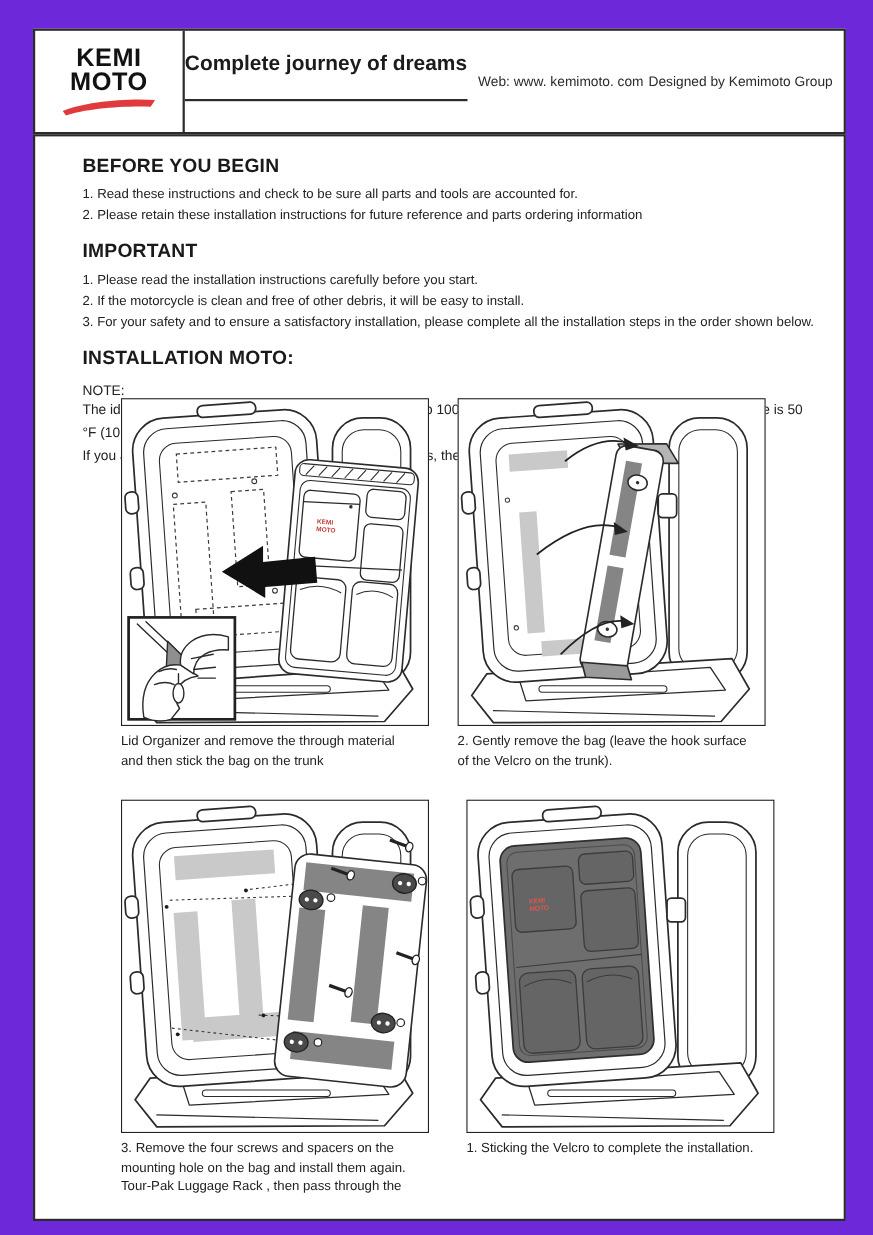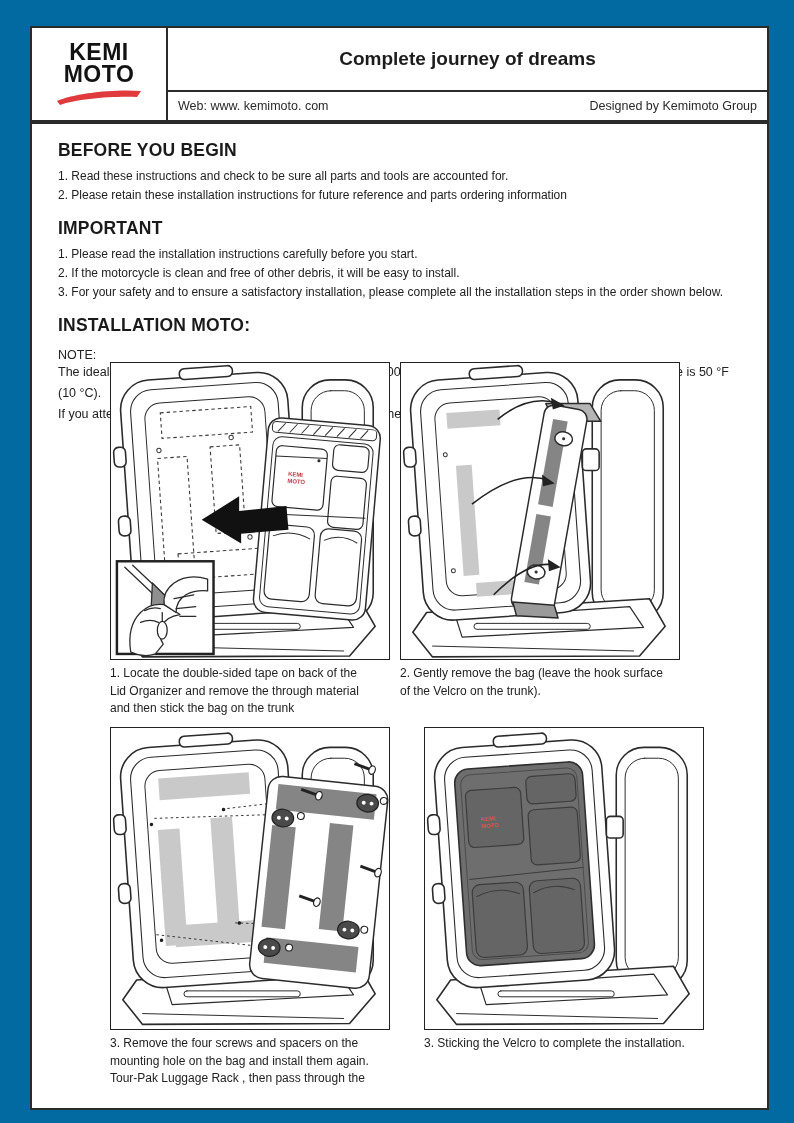--- a/index.html
+++ b/index.html
@@ -1,48 +1,48 @@
 <!DOCTYPE html>
 <html><head>
 <meta charset="utf-8">
 <style>
   html,body{margin:0;padding:0;background:#fff;}
-  .page{position:relative;width:794px;height:1123px;background:#0369a1;
+  .page{position:relative;width:794px;height:1123px;background:#6d28d9;
         font-family:"Liberation Sans",sans-serif;color:#222;overflow:hidden;}
   
   .header{position:absolute;left:30px;top:26px;width:735px;height:92px;
           border:2px solid #2b2b2b;display:flex;background:#fff;}
   .h-logo{width:134px;border-right:2px solid #2b2b2b;display:flex;flex-direction:column;
           align-items:center;justify-content:center;}
   .logo-text{font-size:23px;font-weight:bold;line-height:0.95;letter-spacing:0.5px;color:#121212;}
   .logo-swoosh{margin-top:2px;}
   .h-title{width:260px;border-right:2px solid #2b2b2b;display:flex;align-items:center;
            justify-content:center;font-size:27px;font-weight:bold;color:#1c1c1c;}
-  .h-right{flex:1;display:flex;flex-direction:column;}
+  .h-right{flex:1;display:flex;flex-direction:row;}
   .h-slogan{height:62px;display:flex;align-items:center;justify-content:center;
             font-size:19px;font-weight:bold;border-bottom:2px solid #2b2b2b;color:#1c1c1c;}
   .h-meta{flex:1;display:flex;align-items:center;justify-content:space-between;
           padding:0 10px;font-size:12.5px;color:#2a2a2a;}
   
   .content{position:absolute;left:30px;top:122px;width:735px;height:984px;
            border:2px solid #2b2b2b;background:#fff;}
-  .inner{padding:8px 26px 0 26px;}
+  .inner{padding:8px 26px 0 43px;}
   .sec-title{font-size:17.5px;font-weight:bold;margin:8px 0 6px 0;color:#1a1a1a;letter-spacing:0.2px;}
   .sec-title.mt{margin-top:13px;}
   .line{font-size:12px;line-height:19px;color:#222;}
   .note-label{font-size:12.5px;margin-top:12px;color:#222;}
   .note-line{font-size:12.5px;line-height:21px;color:#222;}
   
   .fig{position:absolute;width:280px;}
   .fig-frame{width:278px;height:296px;border:1.5px solid #222;background:#fff;}
   .fig-frame.tall{height:301px;}
   .fig-frame svg{display:block;width:100%;height:100%;}
   .caption{margin-top:5px;font-size:12px;line-height:17.5px;color:#222;}
   .f1{left:78px;top:238px;}
-  .f2{left:368px;top:238px;}
+  .f2{left:384px;top:238px;}
   .f3{left:78px;top:603px;}
   .f4{left:392px;top:603px;}
   .defs-holder{position:absolute;width:0;height:0;overflow:hidden;}
 </style>
 </head>
 <body>
 
 <svg class="defs-holder" aria-hidden="true">
   <defs>
     <g id="trunk-base" stroke="#2b2b2b" fill="#ffffff" stroke-width="1.6" stroke-linejoin="round" stroke-linecap="round">
@@ -152,21 +152,20 @@
               <path d="M34,250 q8,-4 16,-2 M30,262 q10,-4 18,0" fill="none"></path>
               <path d="M98,218 q-20,-6 -34,4 q-12,9 -10,22 l12,8 q0,-12 10,-18 q9,-5 22,-4 z"></path>
               <path d="M64,238 l20,-4 M66,248 l20,-2 M70,256 l16,0" fill="none"></path>
               <ellipse cx="52" cy="270" rx="5" ry="9"></ellipse>
               <path d="M52,261 L52,252" fill="none"></path>
             </g>
           </g>
         </svg>
       </div>
       <div class="caption">
-        <div>1. Locate the double-sided tape on back of the</div>
         <div>Lid Organizer and remove the through material</div>
         <div>and then stick the bag on the trunk</div>
       </div>
     </div>
 
     <div class="fig f2">
       <div class="fig-frame">
         <svg viewBox="0 0 282 298">
           <use href="#trunk-base"></use>
 
@@ -307,17 +306,17 @@
               <rect x="46" y="152" width="52" height="74" rx="8"></rect>
               <rect x="104" y="152" width="52" height="74" rx="8"></rect>
             </g>
             <path d="M44,146 L160,142 M50,164 q22,-10 44,0 M108,164 q21,-10 42,0" fill="none" stroke="#3c3c3c" stroke-width="1"></path>
             <text x="60" y="88" font-size="6" font-weight="bold" fill="#e05550">KEMI</text>
             <text x="60" y="95" font-size="6" font-weight="bold" fill="#e05550">MOTO</text>
           </g>
         </svg>
       </div>
       <div class="caption">
-        <div>3. Sticking the Velcro to complete the installation.</div>
+        <div>1. Sticking the Velcro to complete the installation.</div>
       </div>
     </div>
   </div>
 </div>
 
 </body></html>

